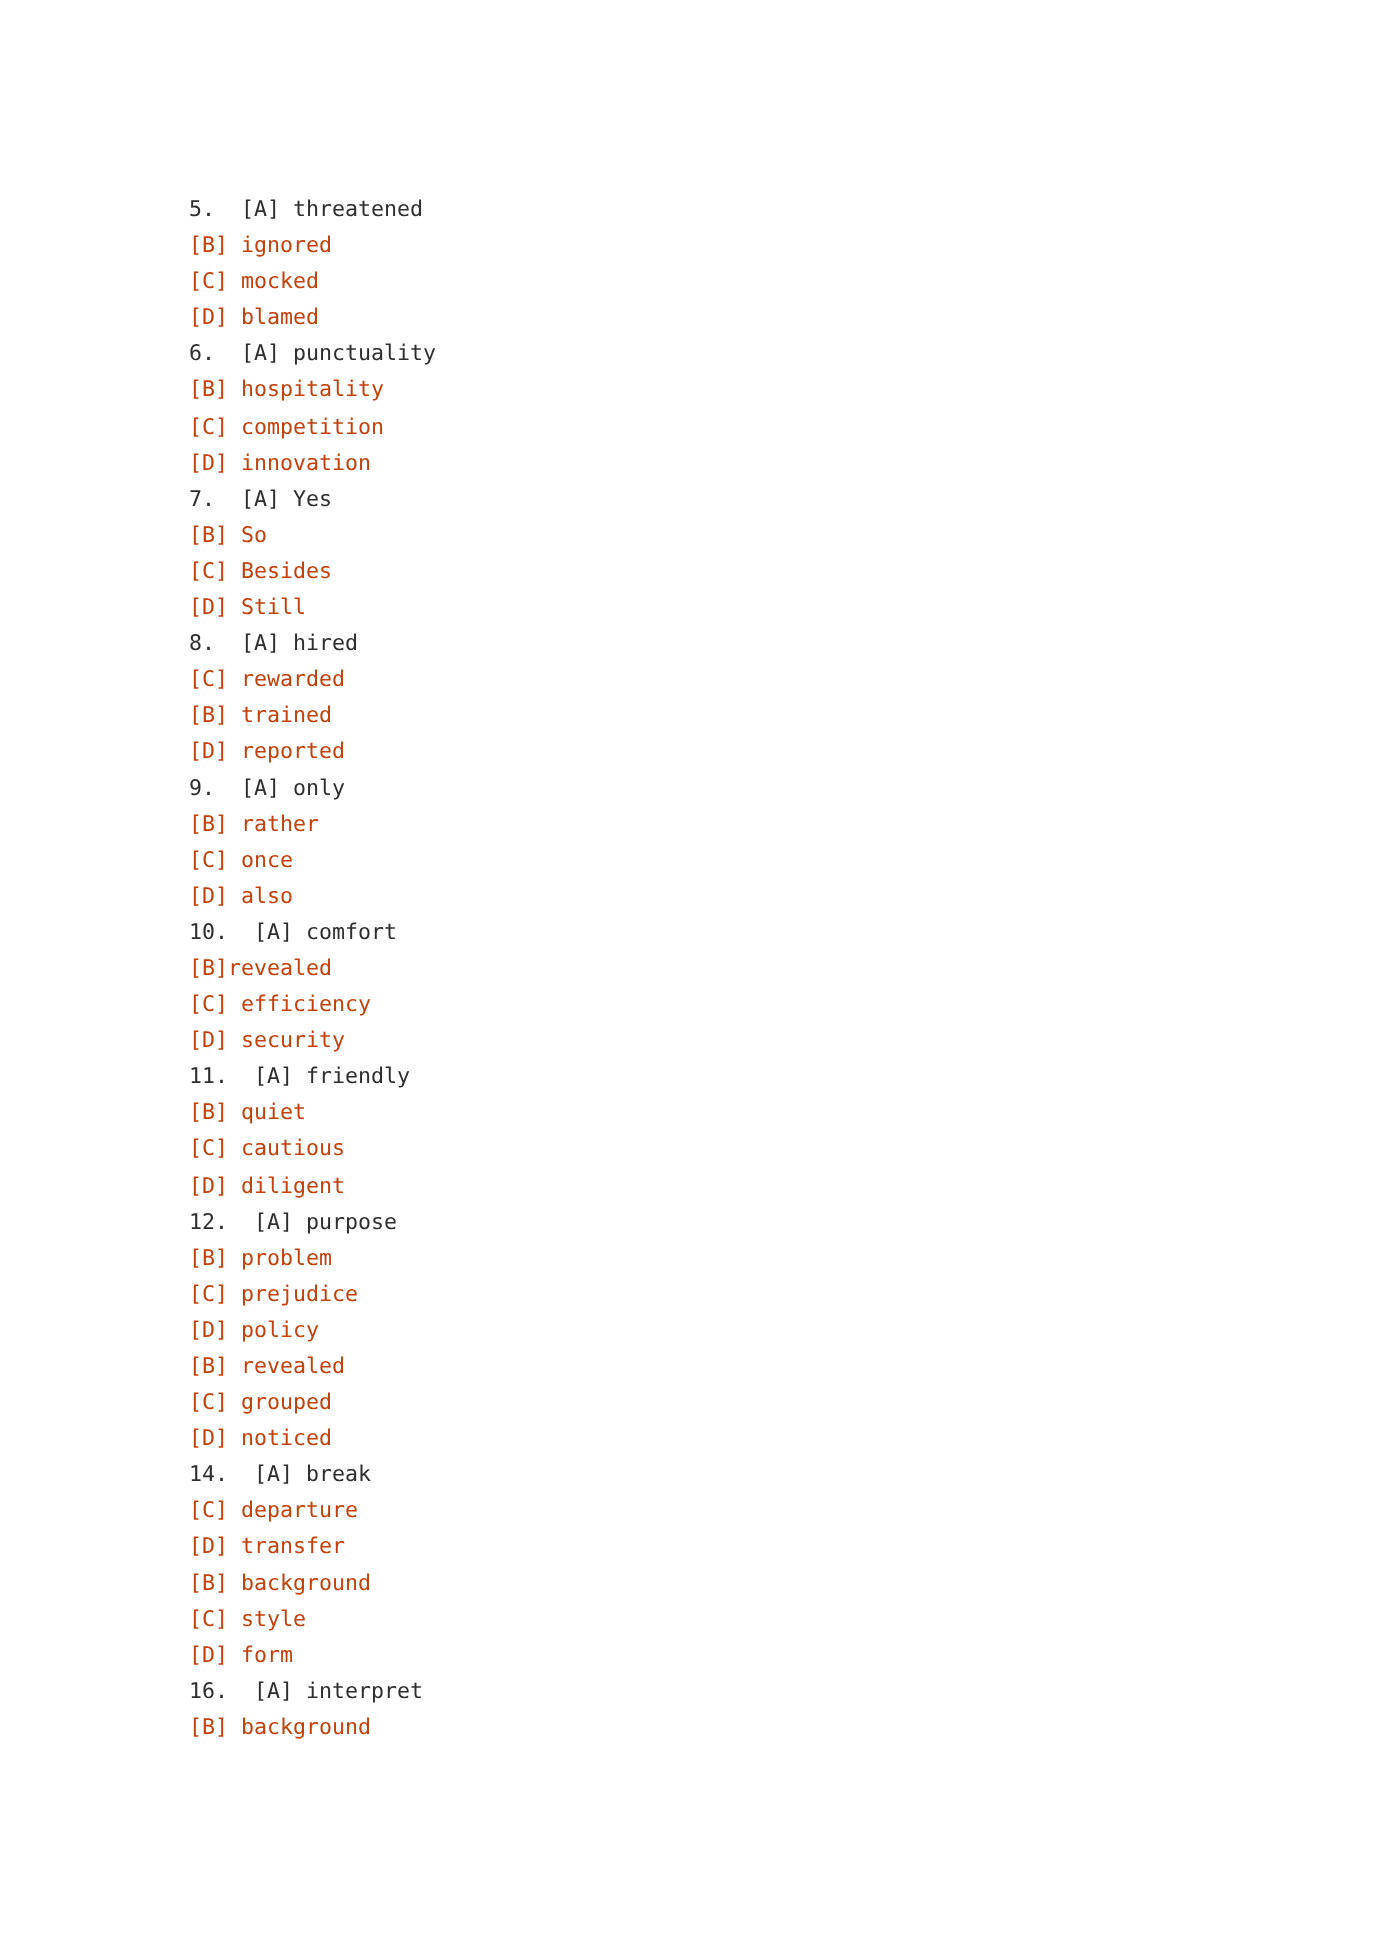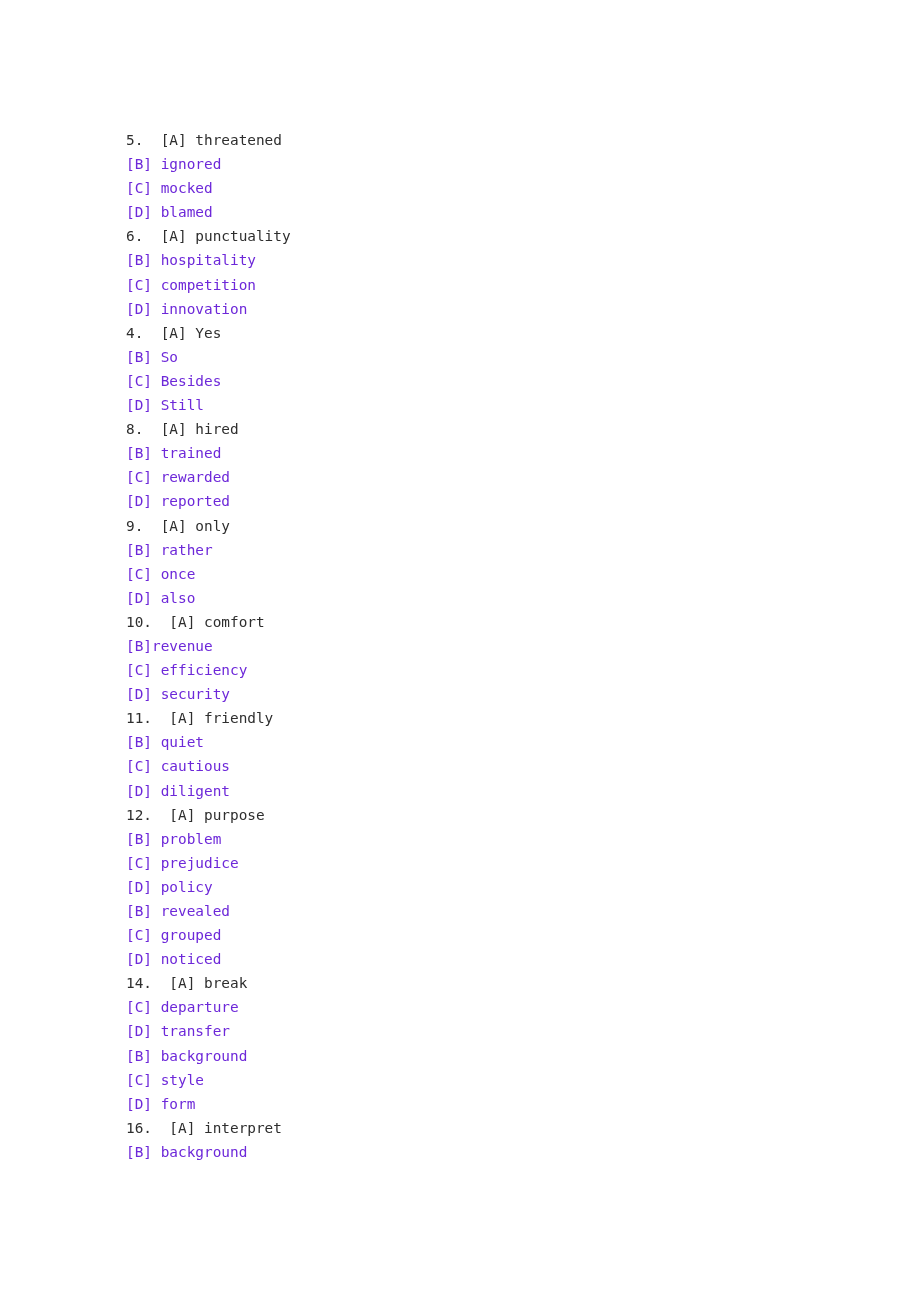--- a/index.html
+++ b/index.html
@@ -32,53 +32,53 @@
     padding: 0;
     list-style: none;
   }
   .option-line {
     display: block;
     height: 24.1px;
     line-height: 24.1px;
     font-size: 14.4px;
     letter-spacing: 0px;
     white-space: pre;
-    color: #6d28d9;
+    color: #c2410c;
   }
   .option-line.numbered {
     color: #2e2e2e;
   }
 </style>
 </head>
 <body>
 
 <div class="page">
   <div class="option-list" id="option-list">
       <div class="option-line numbered">5.  [A] threatened</div>
       <div class="option-line">[B] ignored</div>
       <div class="option-line">[C] mocked</div>
       <div class="option-line">[D] blamed</div>
       <div class="option-line numbered">6.  [A] punctuality</div>
       <div class="option-line">[B] hospitality</div>
       <div class="option-line">[C] competition</div>
       <div class="option-line">[D] innovation</div>
-      <div class="option-line numbered">4.  [A] Yes</div>
+      <div class="option-line numbered">7.  [A] Yes</div>
       <div class="option-line">[B] So</div>
       <div class="option-line">[C] Besides</div>
       <div class="option-line">[D] Still</div>
       <div class="option-line numbered">8.  [A] hired</div>
+      <div class="option-line">[C] rewarded</div>
       <div class="option-line">[B] trained</div>
-      <div class="option-line">[C] rewarded</div>
       <div class="option-line">[D] reported</div>
       <div class="option-line numbered">9.  [A] only</div>
       <div class="option-line">[B] rather</div>
       <div class="option-line">[C] once</div>
       <div class="option-line">[D] also</div>
       <div class="option-line numbered">10.  [A] comfort</div>
-      <div class="option-line">[B]revenue</div>
+      <div class="option-line">[B]revealed</div>
       <div class="option-line">[C] efficiency</div>
       <div class="option-line">[D] security</div>
       <div class="option-line numbered">11.  [A] friendly</div>
       <div class="option-line">[B] quiet</div>
       <div class="option-line">[C] cautious</div>
       <div class="option-line">[D] diligent</div>
       <div class="option-line numbered">12.  [A] purpose</div>
       <div class="option-line">[B] problem</div>
       <div class="option-line">[C] prejudice</div>
       <div class="option-line">[D] policy</div>

